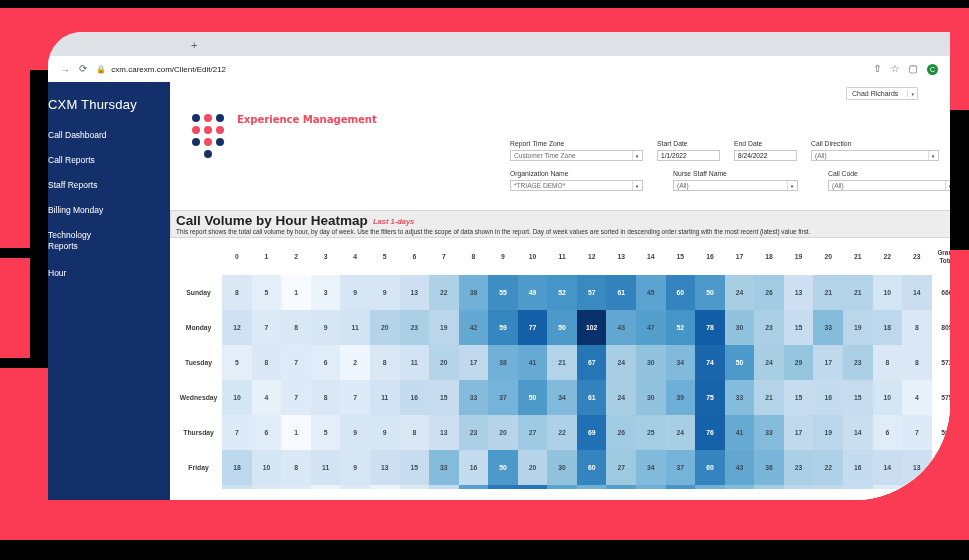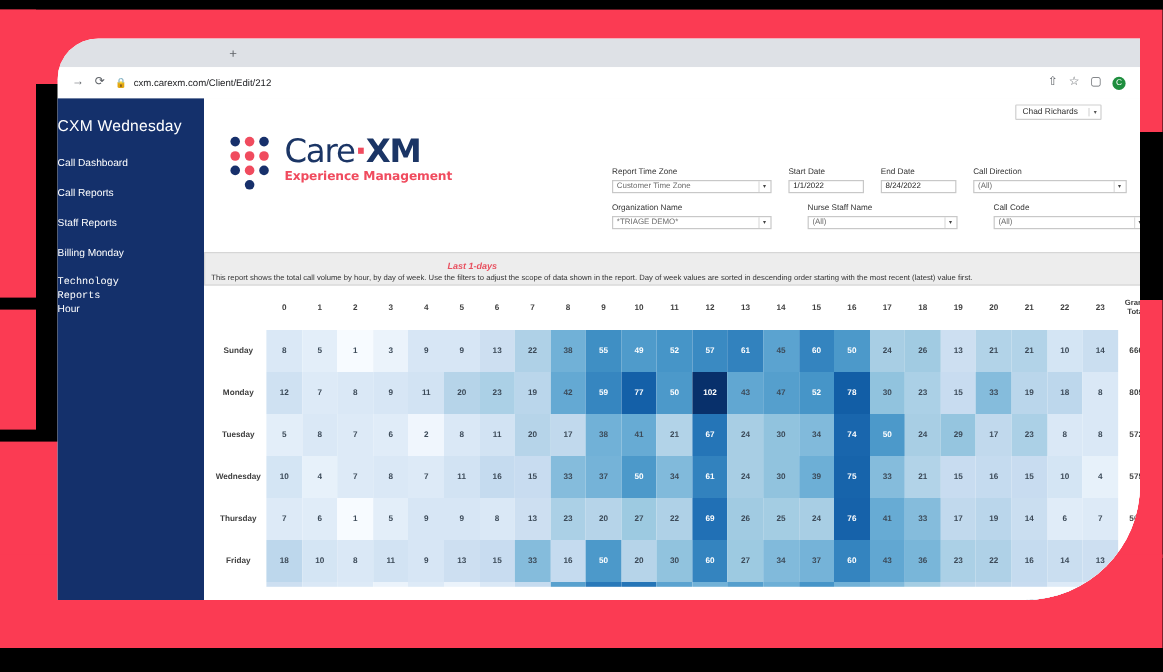--- a/index.html
+++ b/index.html
@@ -87,21 +87,21 @@
   }
   #sidebar-title {
     position: absolute; left: 48px; top: 15px;
     font-size: 13px; letter-spacing: .2px;
   }
   #sidebar-nav { position: absolute; left: 48px; top: 48px; right: 8px; }
   .nav-item {
     font-size: 8.5px; color: #ffffff; margin-bottom: 14px;
     line-height: 11px; cursor: pointer;
   }
-  .nav-item.two-line { margin-bottom: 0; font-family: Liberation Mono, monospace; }
+  .nav-item.two-line { margin-bottom: 16px; }
 
   
   #main {
     position: absolute; left: 122px; top: 0; right: 0; height: 418px;
     background: #ffffff;
   }
   #userbar { height: 26px; position: relative; background:#fff; }
   #user-select {
     position: absolute; right: 32px; top: 5px;
     height: 13px; min-width: 72px;
@@ -225,21 +225,21 @@
         <span class="tb-icon">⇧</span>
         <span class="tb-icon">☆</span>
         <span class="tb-icon">▢</span>
         <span id="avatar-chip">C</span>
       </div>
     </div>
 
     <div id="appbody">
 
       <nav id="sidebar">
-        <div id="sidebar-title">CXM Wednesday</div>
+        <div id="sidebar-title">CXM Thursday</div>
         <div id="sidebar-nav">
           <div class="nav-item">Call Dashboard</div>
           <div class="nav-item">Call Reports</div>
           <div class="nav-item">Staff Reports</div>
           <div class="nav-item">Billing Monday</div>
           <div class="nav-item two-line" style="width:56px">Technology Reports</div>
           <div class="nav-item">Hour</div>
         </div>
       </nav>
 
@@ -260,21 +260,20 @@
               <span class="dot navy" style="left:24px; top:0px"></span>
               <span class="dot red" style="left:0px;  top:12px"></span>
               <span class="dot red" style="left:12px; top:12px"></span>
               <span class="dot red" style="left:24px; top:12px"></span>
               <span class="dot navy" style="left:0px;  top:24px"></span>
               <span class="dot red" style="left:12px; top:24px"></span>
               <span class="dot navy" style="left:24px; top:24px"></span>
               <span class="dot navy" style="left:12px; top:36px"></span>
             </div>
             <div id="logo-text">
-              <div id="logo-care"><span>Care</span><span class="dotsep">·</span><span class="xm">XM</span></div>
               <div id="logo-sub">Experience Management</div>
             </div>
           </div>
         </div>
 
         <section id="filters">
           <div class="filter-row">
             <div class="filter">
               <div class="lbl">Report Time Zone</div>
               <div class="ctrl w-tz">
@@ -322,20 +321,21 @@
               <div class="lbl">Call Code</div>
               <div class="ctrl w-code">
                 <span>(All)</span>
                 <span class="arw">▾</span>
               </div>
             </div>
           </div>
         </section>
 
         <div id="report-head">
+          <div id="report-title">Call Volume by Hour Heatmap</div>
           <div id="report-badge">Last 1-days</div>
           <div id="report-desc">This report shows the total call volume by hour, by day of week. Use the filters to adjust the scope of data shown in the report. Day of week values are sorted in descending order starting with the most recent (latest) value first.</div>
         </div>
 
         <div id="heat-wrap">
           <table class="heat">
             <colgroup id="heat-cols">
                 <col class="rowlab">
                 <col class="hr">
                 <col class="hr">

